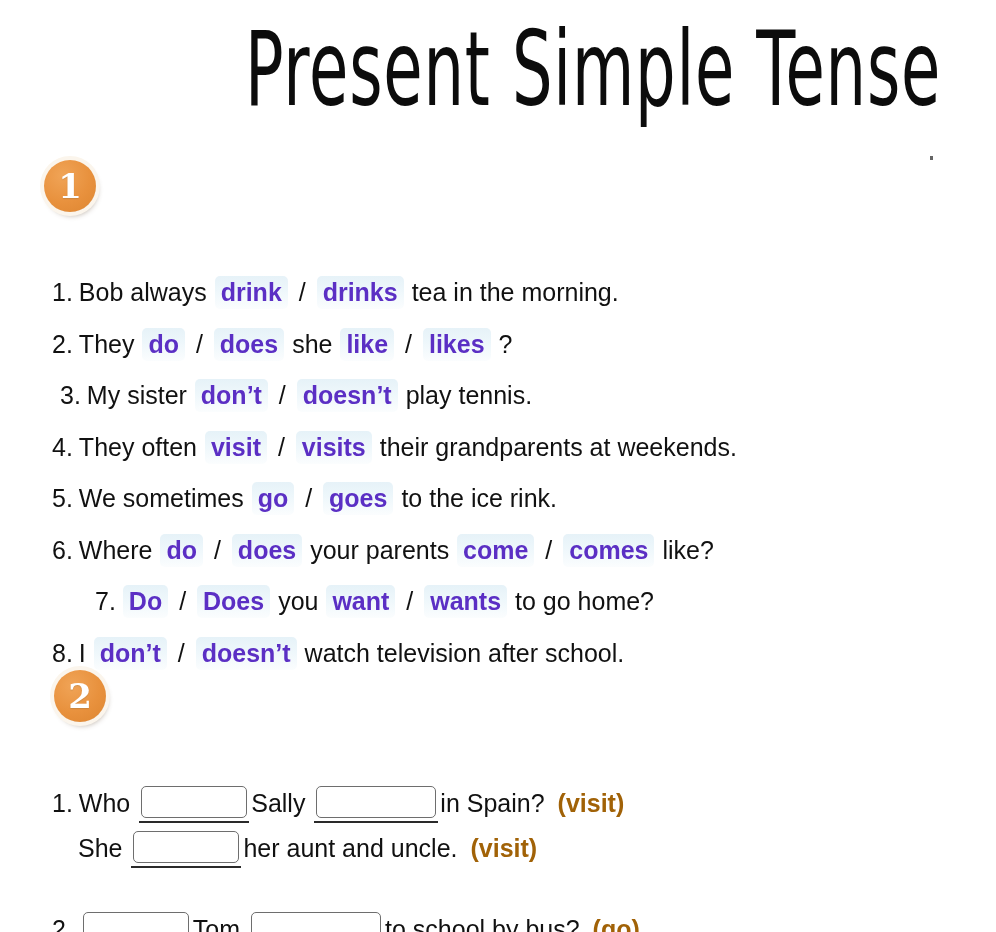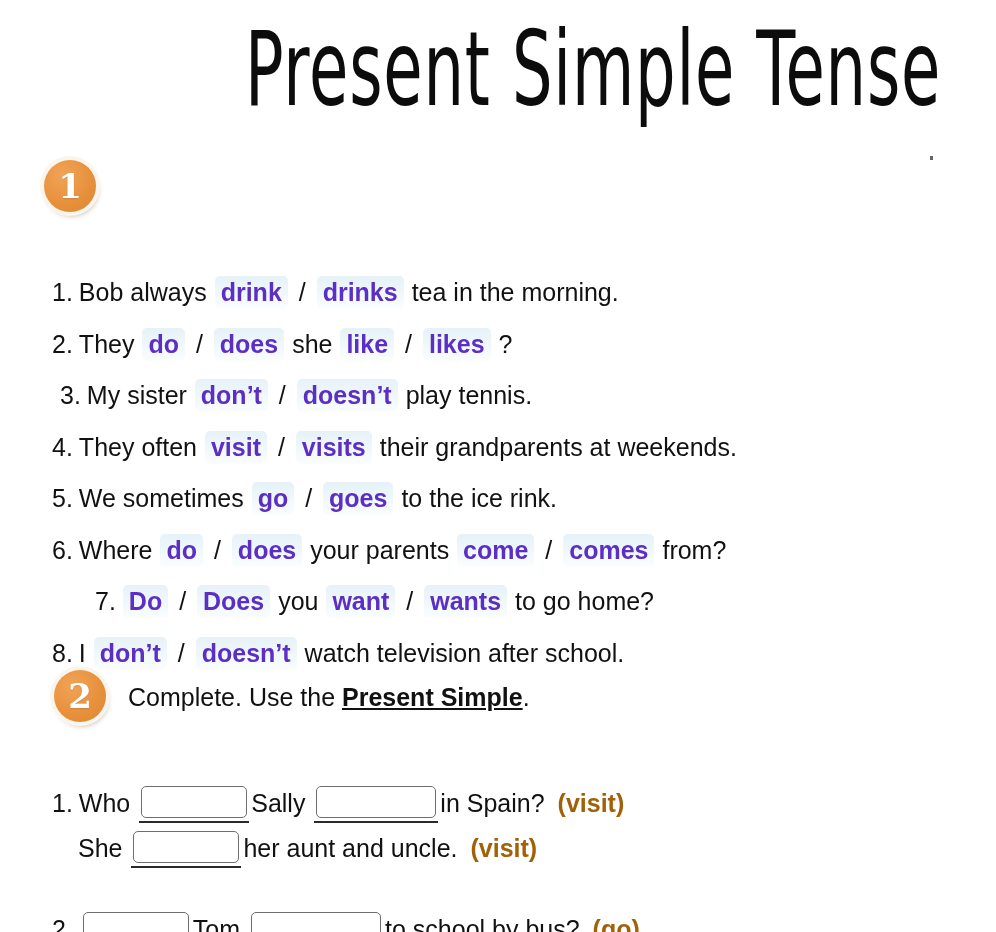--- a/index.html
+++ b/index.html
@@ -174,31 +174,28 @@
 <section class="exercise" id="exercise-1">
   <div class="ex-header">
     <div class="badge" id="badge-1">1</div>
   </div>
   <div class="q-list" id="question-list-1">
       <div class="q-line" style="top: 62px;"><span class="q-num">1.</span><span>Bob always</span> <span class="choice">drink</span> <span class="sep">/</span> <span class="choice">drinks</span> <span>tea in the morning.</span> </div>
       <div class="q-line" style="top: 113.5px;"><span class="q-num">2.</span><span>They</span> <span class="choice">do</span> <span class="sep">/</span> <span class="choice">does</span> <span>she</span> <span class="choice">like</span> <span class="sep">/</span> <span class="choice">likes</span> <span>?</span></div>
       <div class="q-line" style="top: 165px; margin-left: 8px;"><span class="q-num">3.</span><span>My sister</span> <span class="choice">don’t</span> <span class="sep">/</span> <span class="choice">doesn’t</span> <span>play tennis.</span> </div>
       <div class="q-line" style="top: 216.5px;"><span class="q-num">4.</span><span>They often</span> <span class="choice">visit</span> <span class="sep">/</span> <span class="choice">visits</span> <span>their grandparents at weekends.</span> </div>
       <div class="q-line" style="top: 268px;"><span class="q-num">5.</span><span>We sometimes</span> <span class="choice">go</span> <span class="sep">/</span> <span class="choice">goes</span> <span>to the ice rink.</span> </div>
-      <div class="q-line" style="top: 319.5px;"><span class="q-num">6.</span><span>Where</span> <span class="choice">do</span> <span class="sep">/</span> <span class="choice">does</span> <span>your parents</span> <span class="choice">come</span> <span class="sep">/</span> <span class="choice">comes</span> <span>from?</span> </div>
+      <div class="q-line" style="top: 319.5px;"><span class="q-num">6.</span><span>Where</span> <span class="choice">do</span> <span class="sep">/</span> <span class="choice">does</span> <span>your parents</span> <span class="choice">come</span> <span class="sep">/</span> <span class="choice">comes</span> <span>like?</span> </div>
       <div class="q-line" style="top: 371px; margin-left: 43px;"><span class="q-num">7.</span><span class="choice">Do</span> <span class="sep">/</span> <span class="choice">Does</span> <span>you</span> <span class="choice">want</span> <span class="sep">/</span> <span class="choice">wants</span> <span>to go home?</span> </div>
       <div class="q-line" style="top: 422.5px;"><span class="q-num">8.</span><span>I</span> <span class="choice">don’t</span> <span class="sep">/</span> <span class="choice">doesn’t</span> <span>watch television after school.</span> </div>
     </div>
 </section>
 
 <section class="exercise" id="exercise-2">
   <div class="ex-header">
     <div class="badge" id="badge-2">2</div>
-    <div class="ex-instruction" id="instruction-2">
-      <span>Complete. Use the </span><span class="strong-underline">Present Simple</span><span>.</span>
-    </div>
   </div>
   <div class="q-list" id="fill-list-2">
       <div class="f-line base" style="top: 68px;"><span class="q-num">1.</span><span>Who</span> <span class="blank w-s"></span><span>Sally</span> <span class="blank w-m"></span><span>in Spain?</span> <span class="hint">(visit)</span></div>
       <div class="f-line indent" style="top: 113px;"><span>She</span> <span class="blank w-s"></span><span>her aunt and uncle.</span> <span class="hint">(visit)</span></div>
       <div class="f-line base" style="top: 194px;"><span class="q-num">2.</span><span class="blank w-s"></span><span>Tom</span> <span class="blank w-l"></span><span>to school by bus?</span> <span class="hint">(go)</span></div>
     </div>
 </section>
 
 </body></html>

